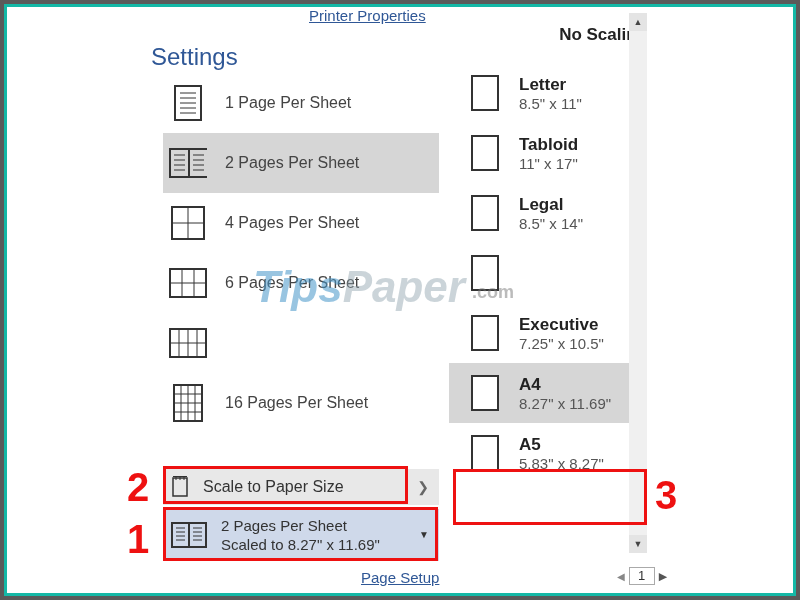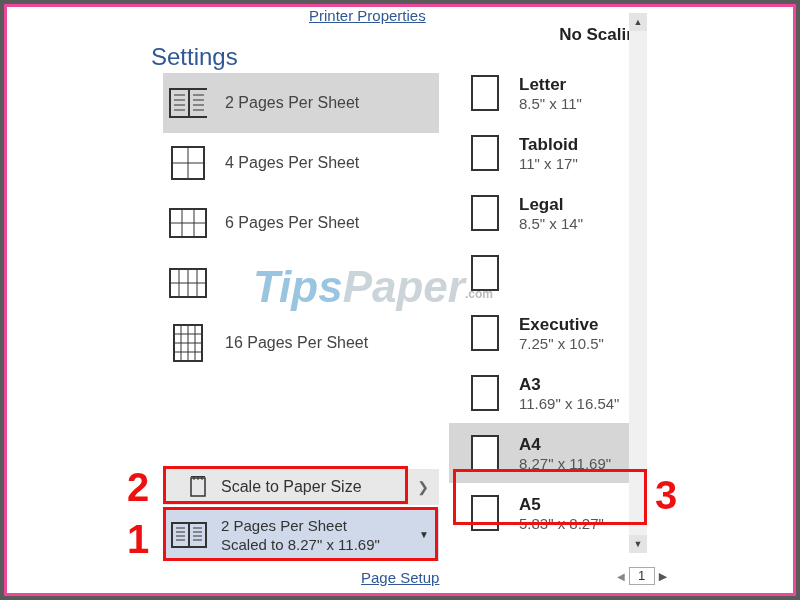--- a/index.html
+++ b/index.html
@@ -8,21 +8,21 @@
     background: #5a5a5a;
     width: 800px;
     height: 600px;
     overflow: hidden;
     position: relative;
   }
   .frame {
     position: absolute;
     top: 4px; left: 4px; right: 4px; bottom: 4px;
     background: #5eead4;
-    border: 3px solid #ec4899;
+    border: 3px solid #14b8a6;
   }
   .canvas { position: absolute; inset: 0; background: #fff; }
   .printer-props {
     position: absolute; top: 0px; left: 302px;
     color: #2f5796; text-decoration: underline; font-size: 15px;
   }
   .settings-title {
     position: absolute; top: 36px; left: 144px;
     color: #2f5796; font-size: 24px; font-weight: 300;
   }
@@ -38,21 +38,21 @@
   .pages-item.sel { background: #d6d6d6; }
   .pages-icon {
     width: 38px; height: 38px; margin-right: 18px;
     display: flex; align-items: center; justify-content: center;
   }
   .pages-item span { color: #444; font-size: 16px; }
 
   .scale-row {
     position: absolute; top: 462px; left: 156px; width: 276px; height: 36px;
     background: #e8e8e8; display: flex; align-items: center;
-    padding-left: 26px;
+    padding-left: 8px;
   }
   .scale-row .lab { font-size: 16px; color: #333; margin-left: 14px; flex: 1; }
   .scale-row .chev { color: #666; margin-right: 10px; font-size: 14px; }
 
   .current-box {
     position: absolute; top: 502px; left: 156px; width: 276px; height: 52px;
     background: #cfd9ea; display: flex; align-items: center;
     padding-left: 8px;
   }
   .current-box .txt { margin-left: 14px; font-size: 15px; color: #333; line-height: 1.3; }
@@ -114,35 +114,48 @@
   .a3 { top: 466px; left: 648px; }
 
   
   .wm {
     position: absolute; top: 255px; left: 246px;
     font-size: 44px; font-weight: 900; font-style: italic;
     color: rgba(140,160,170,0.45); letter-spacing: 0px;
     pointer-events: none; user-select: none;
   }
   .wm .t1 { color: rgba(70,150,200,0.55); }
-  .wm .dot { font-size: 12px; color: rgba(120,120,120,0.5); font-style: normal; position: relative; top:-4px; }
+  .wm .dot { font-size: 18px; color: rgba(120,120,120,0.5); font-style: normal; position: relative; top:-4px;margin-left:7px; }
 
   svg { display:block; }
 </style>
 </head>
 <body>
 
 <div class="frame">
     <div class="canvas">
 
   <a class="printer-props">Printer Properties</a>
 
   <div class="settings-title">Settings</div>
 
   <div class="pages-menu">
+    <div class="pages-item">
+      <div class="pages-icon">
+        <svg width="28" height="36">
+              <rect x="1" y="1" width="26" height="34" fill="none" stroke="#333" stroke-width="2"></rect>
+              <line x1="6" y1="8" x2="22" y2="8" stroke="#333"></line>
+              <line x1="6" y1="13" x2="22" y2="13" stroke="#333"></line>
+              <line x1="6" y1="18" x2="22" y2="18" stroke="#333"></line>
+              <line x1="6" y1="23" x2="22" y2="23" stroke="#333"></line>
+              <line x1="6" y1="28" x2="22" y2="28" stroke="#333"></line>
+            </svg>
+      </div>
+      <span>1 Page Per Sheet</span>
+    </div>
     <div class="pages-item sel">
       <div class="pages-icon">
         <svg width="40" height="30">
               <rect x="1" y="1" width="38" height="28" fill="none" stroke="#333" stroke-width="2"></rect>
               <line x1="20" y1="1" x2="20" y2="29" stroke="#333" stroke-width="2"></line>
               <g stroke="#333">
                 <line x1="5" y1="7" x2="16" y2="7"></line>
                 <line x1="5" y1="12" x2="16" y2="12"></line>
                 <line x1="5" y1="17" x2="16" y2="17"></line>
                 <line x1="5" y1="22" x2="16" y2="22"></line>
@@ -270,27 +283,20 @@
     <div class="paper-item">
       <div class="paper-icon"></div>
     </div>
     <div class="paper-item">
       <div class="paper-icon"></div>
       <div class="paper-txt">
             <div class="name">Executive</div>
             <div class="dim">7.25" x 10.5"</div>
           </div>
     </div>
-    <div class="paper-item">
-      <div class="paper-icon"></div>
-      <div class="paper-txt">
-            <div class="name">A3</div>
-            <div class="dim">11.69" x 16.54"</div>
-          </div>
-    </div>
     <div class="paper-item sel">
       <div class="paper-icon"></div>
       <div class="paper-txt">
             <div class="name">A4</div>
             <div class="dim">8.27" x 11.69"</div>
           </div>
     </div>
     <div class="paper-item">
       <div class="paper-icon"></div>
       <div class="paper-txt">

